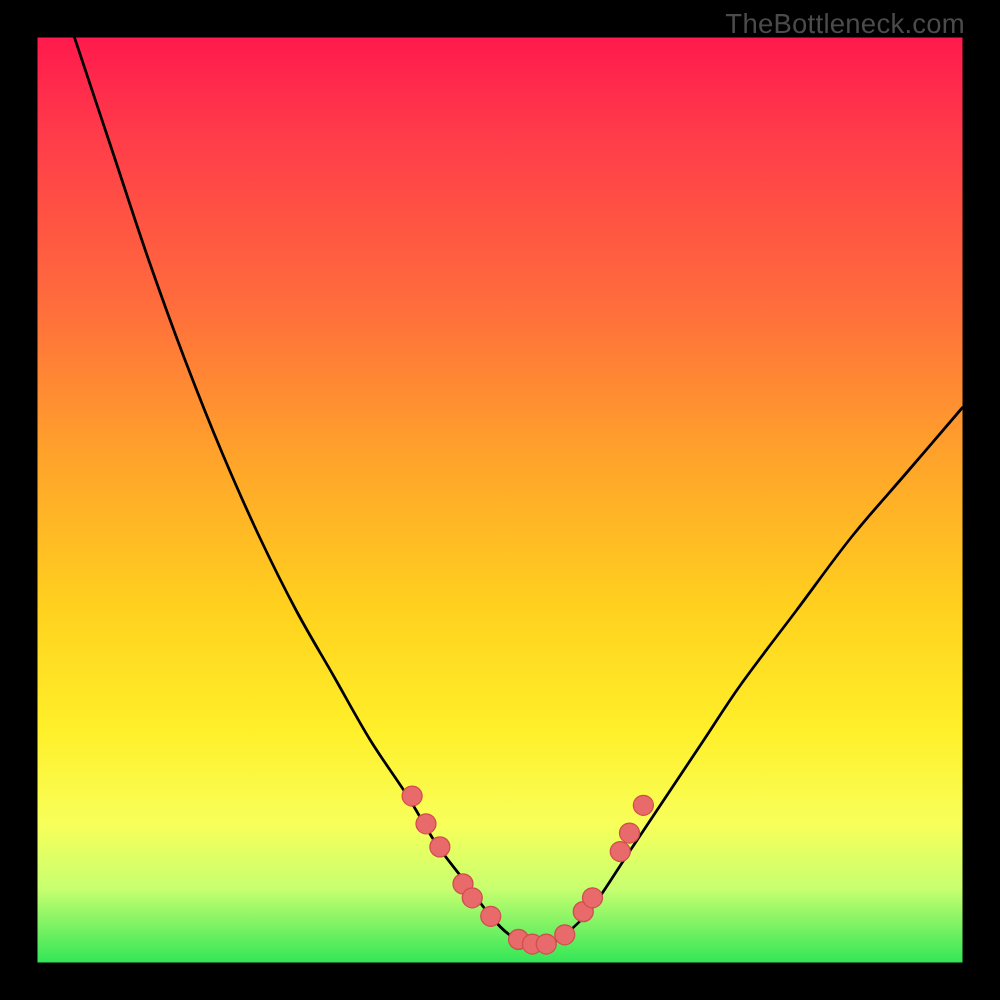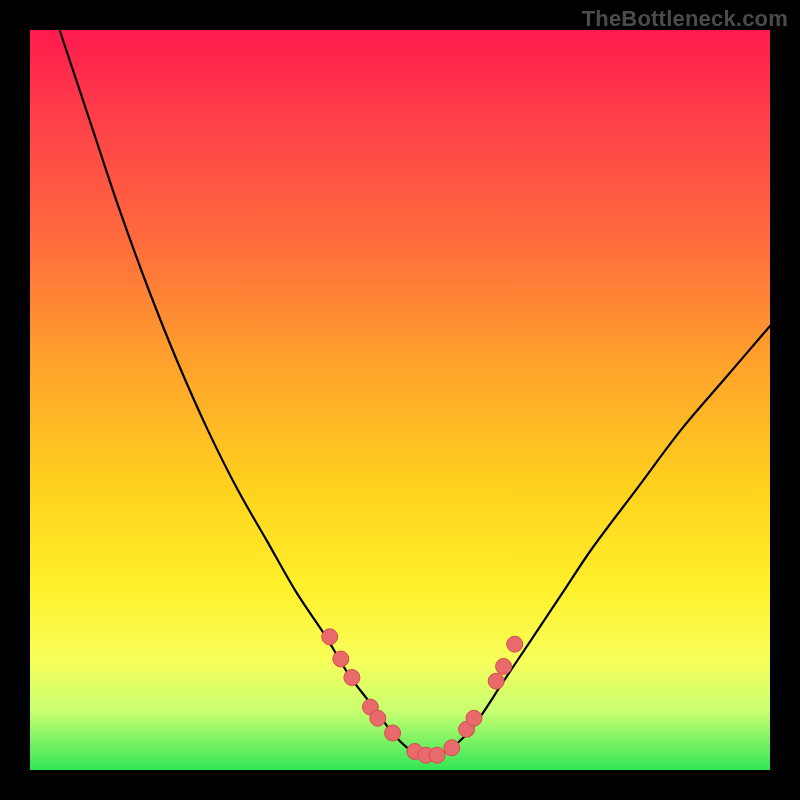--- a/index.html
+++ b/index.html
@@ -33,24 +33,24 @@
       #ffd21e 62%,
       #fff02a 75%,
       #f8ff5a 85%,
       #c8ff70 92%,
       #32e657 100%
     );
   }
   .watermark {
     position: absolute;
     top: 6px;
-    right: 12px;
+    right: 28px;
     color: #4b4b4b;
     font-size: 22px;
-    font-weight: 700;
+    font-weight: 400;
     letter-spacing: 0.2px;
     user-select: none;
   }
   svg.overlay {
     position: absolute;
     left: 0;
     top: 0;
     width: 740px;
     height: 740px;
     overflow: visible;

